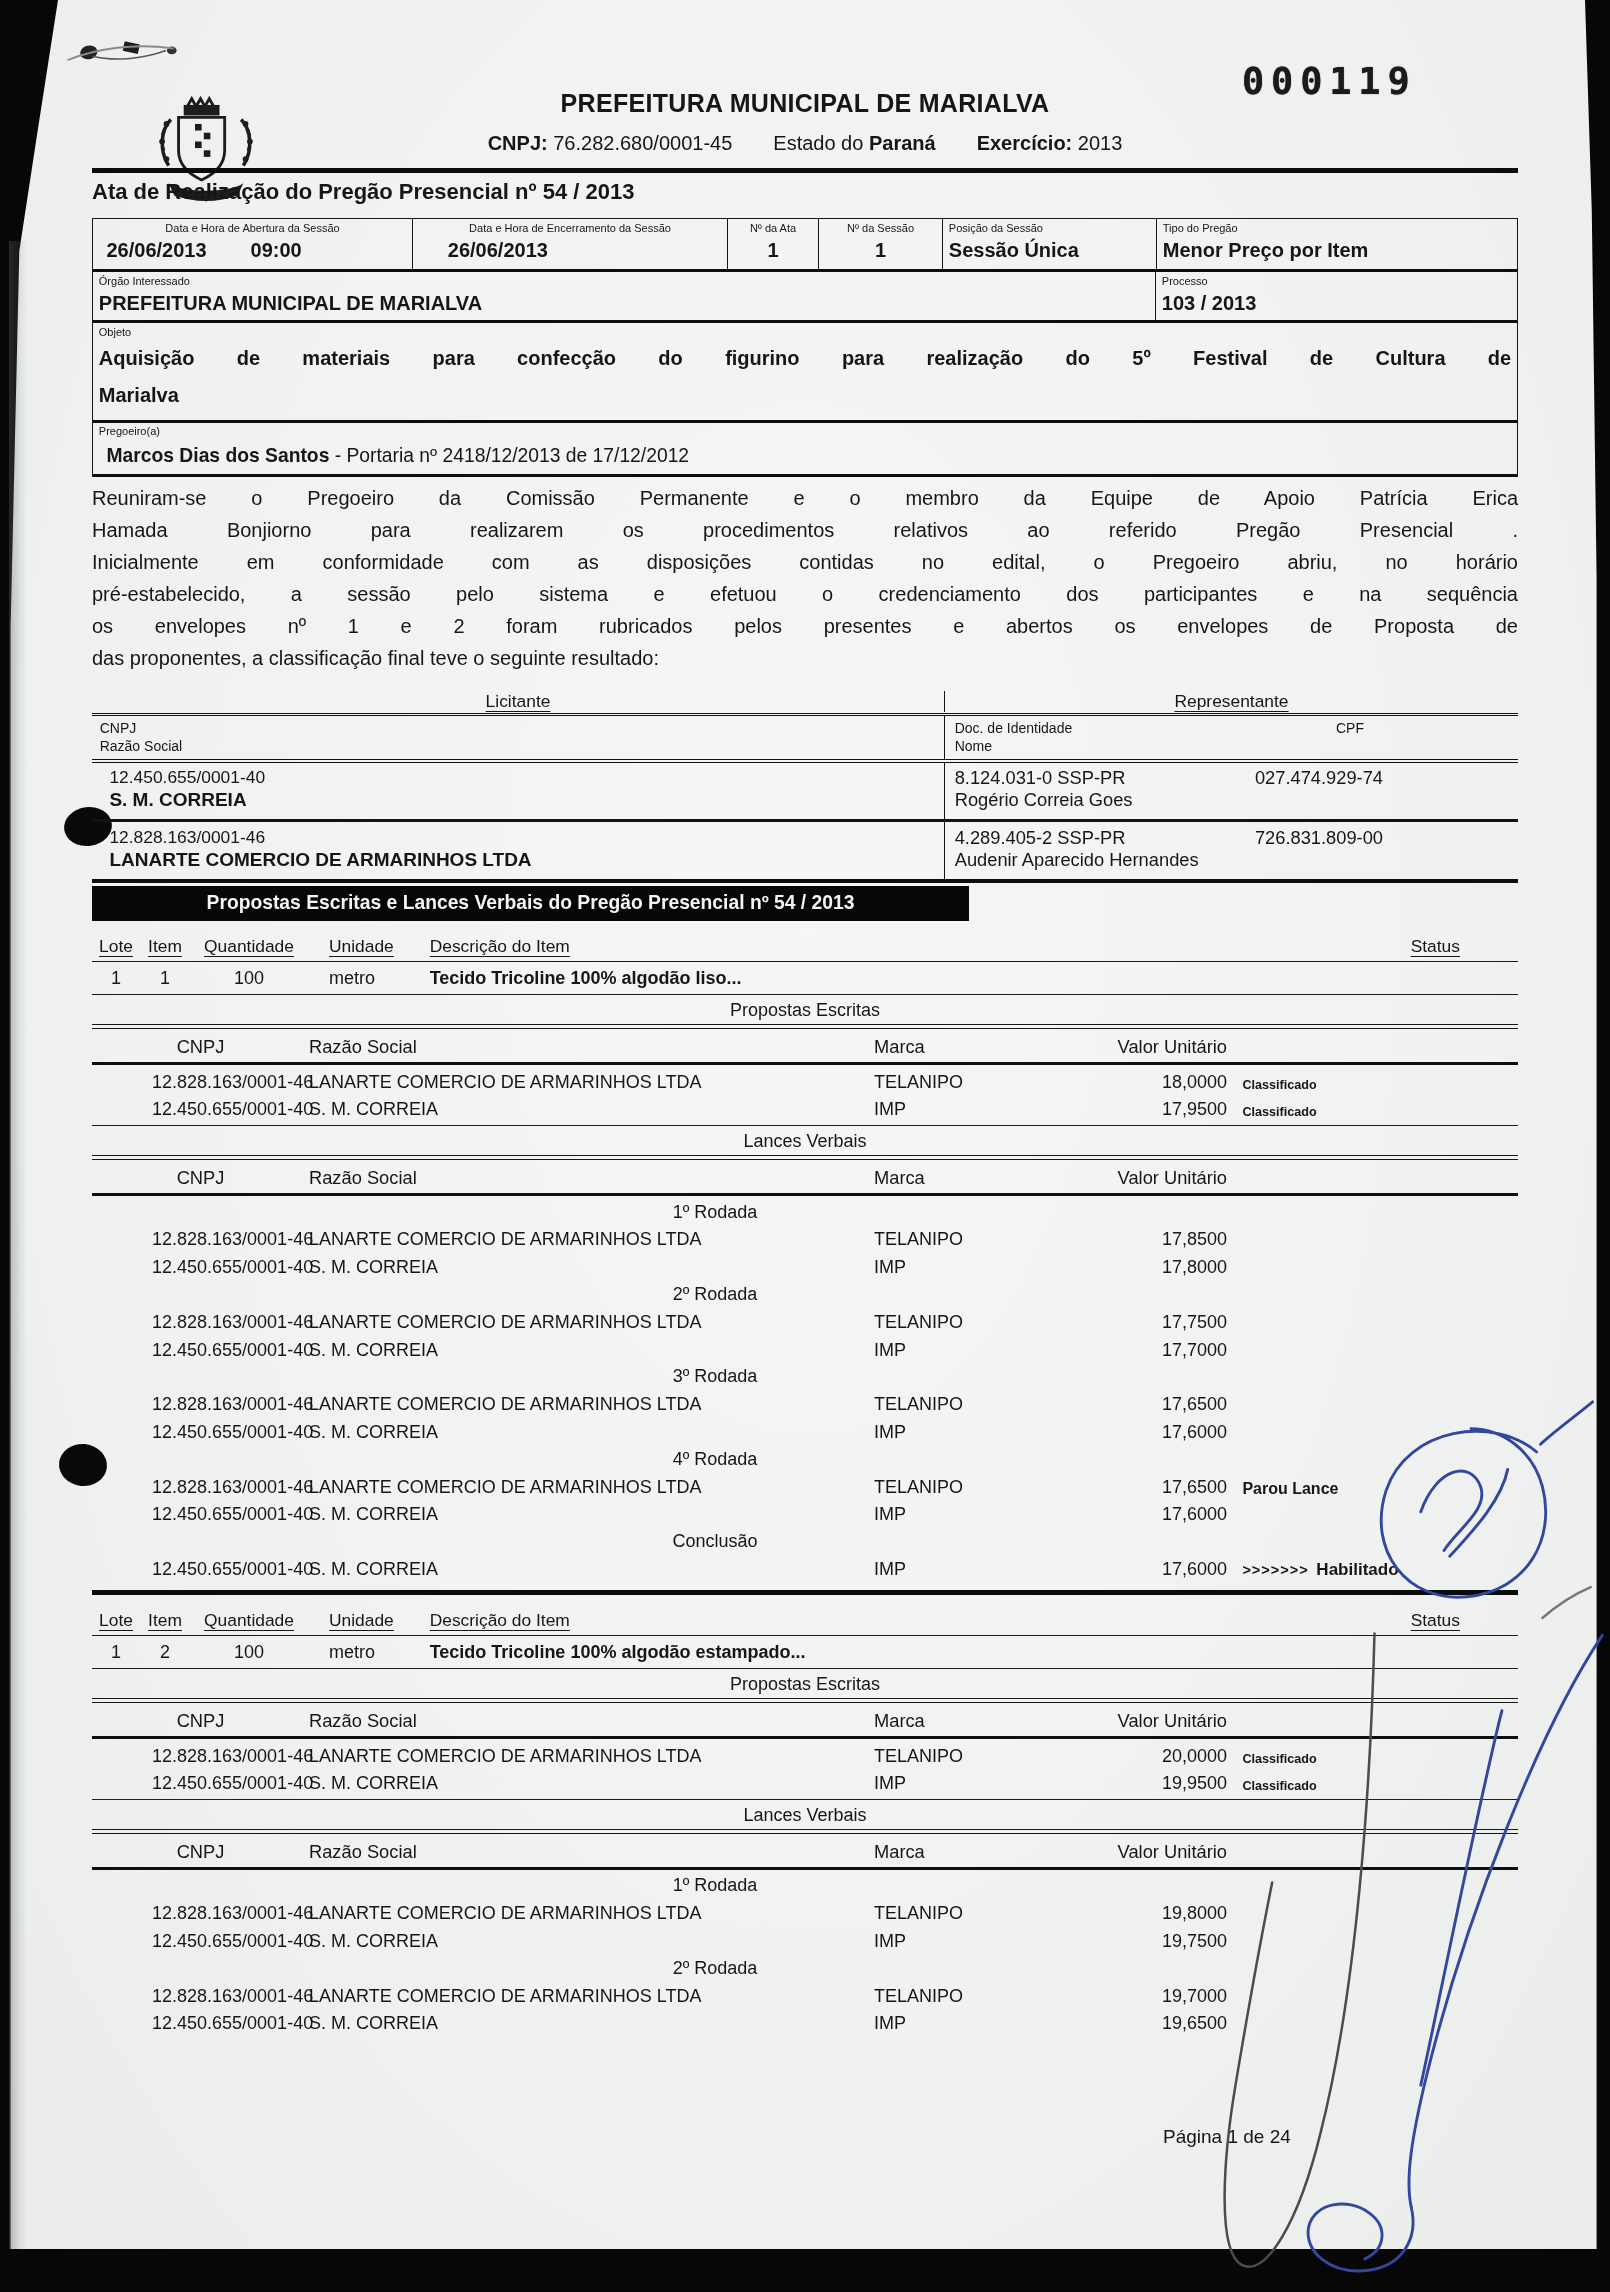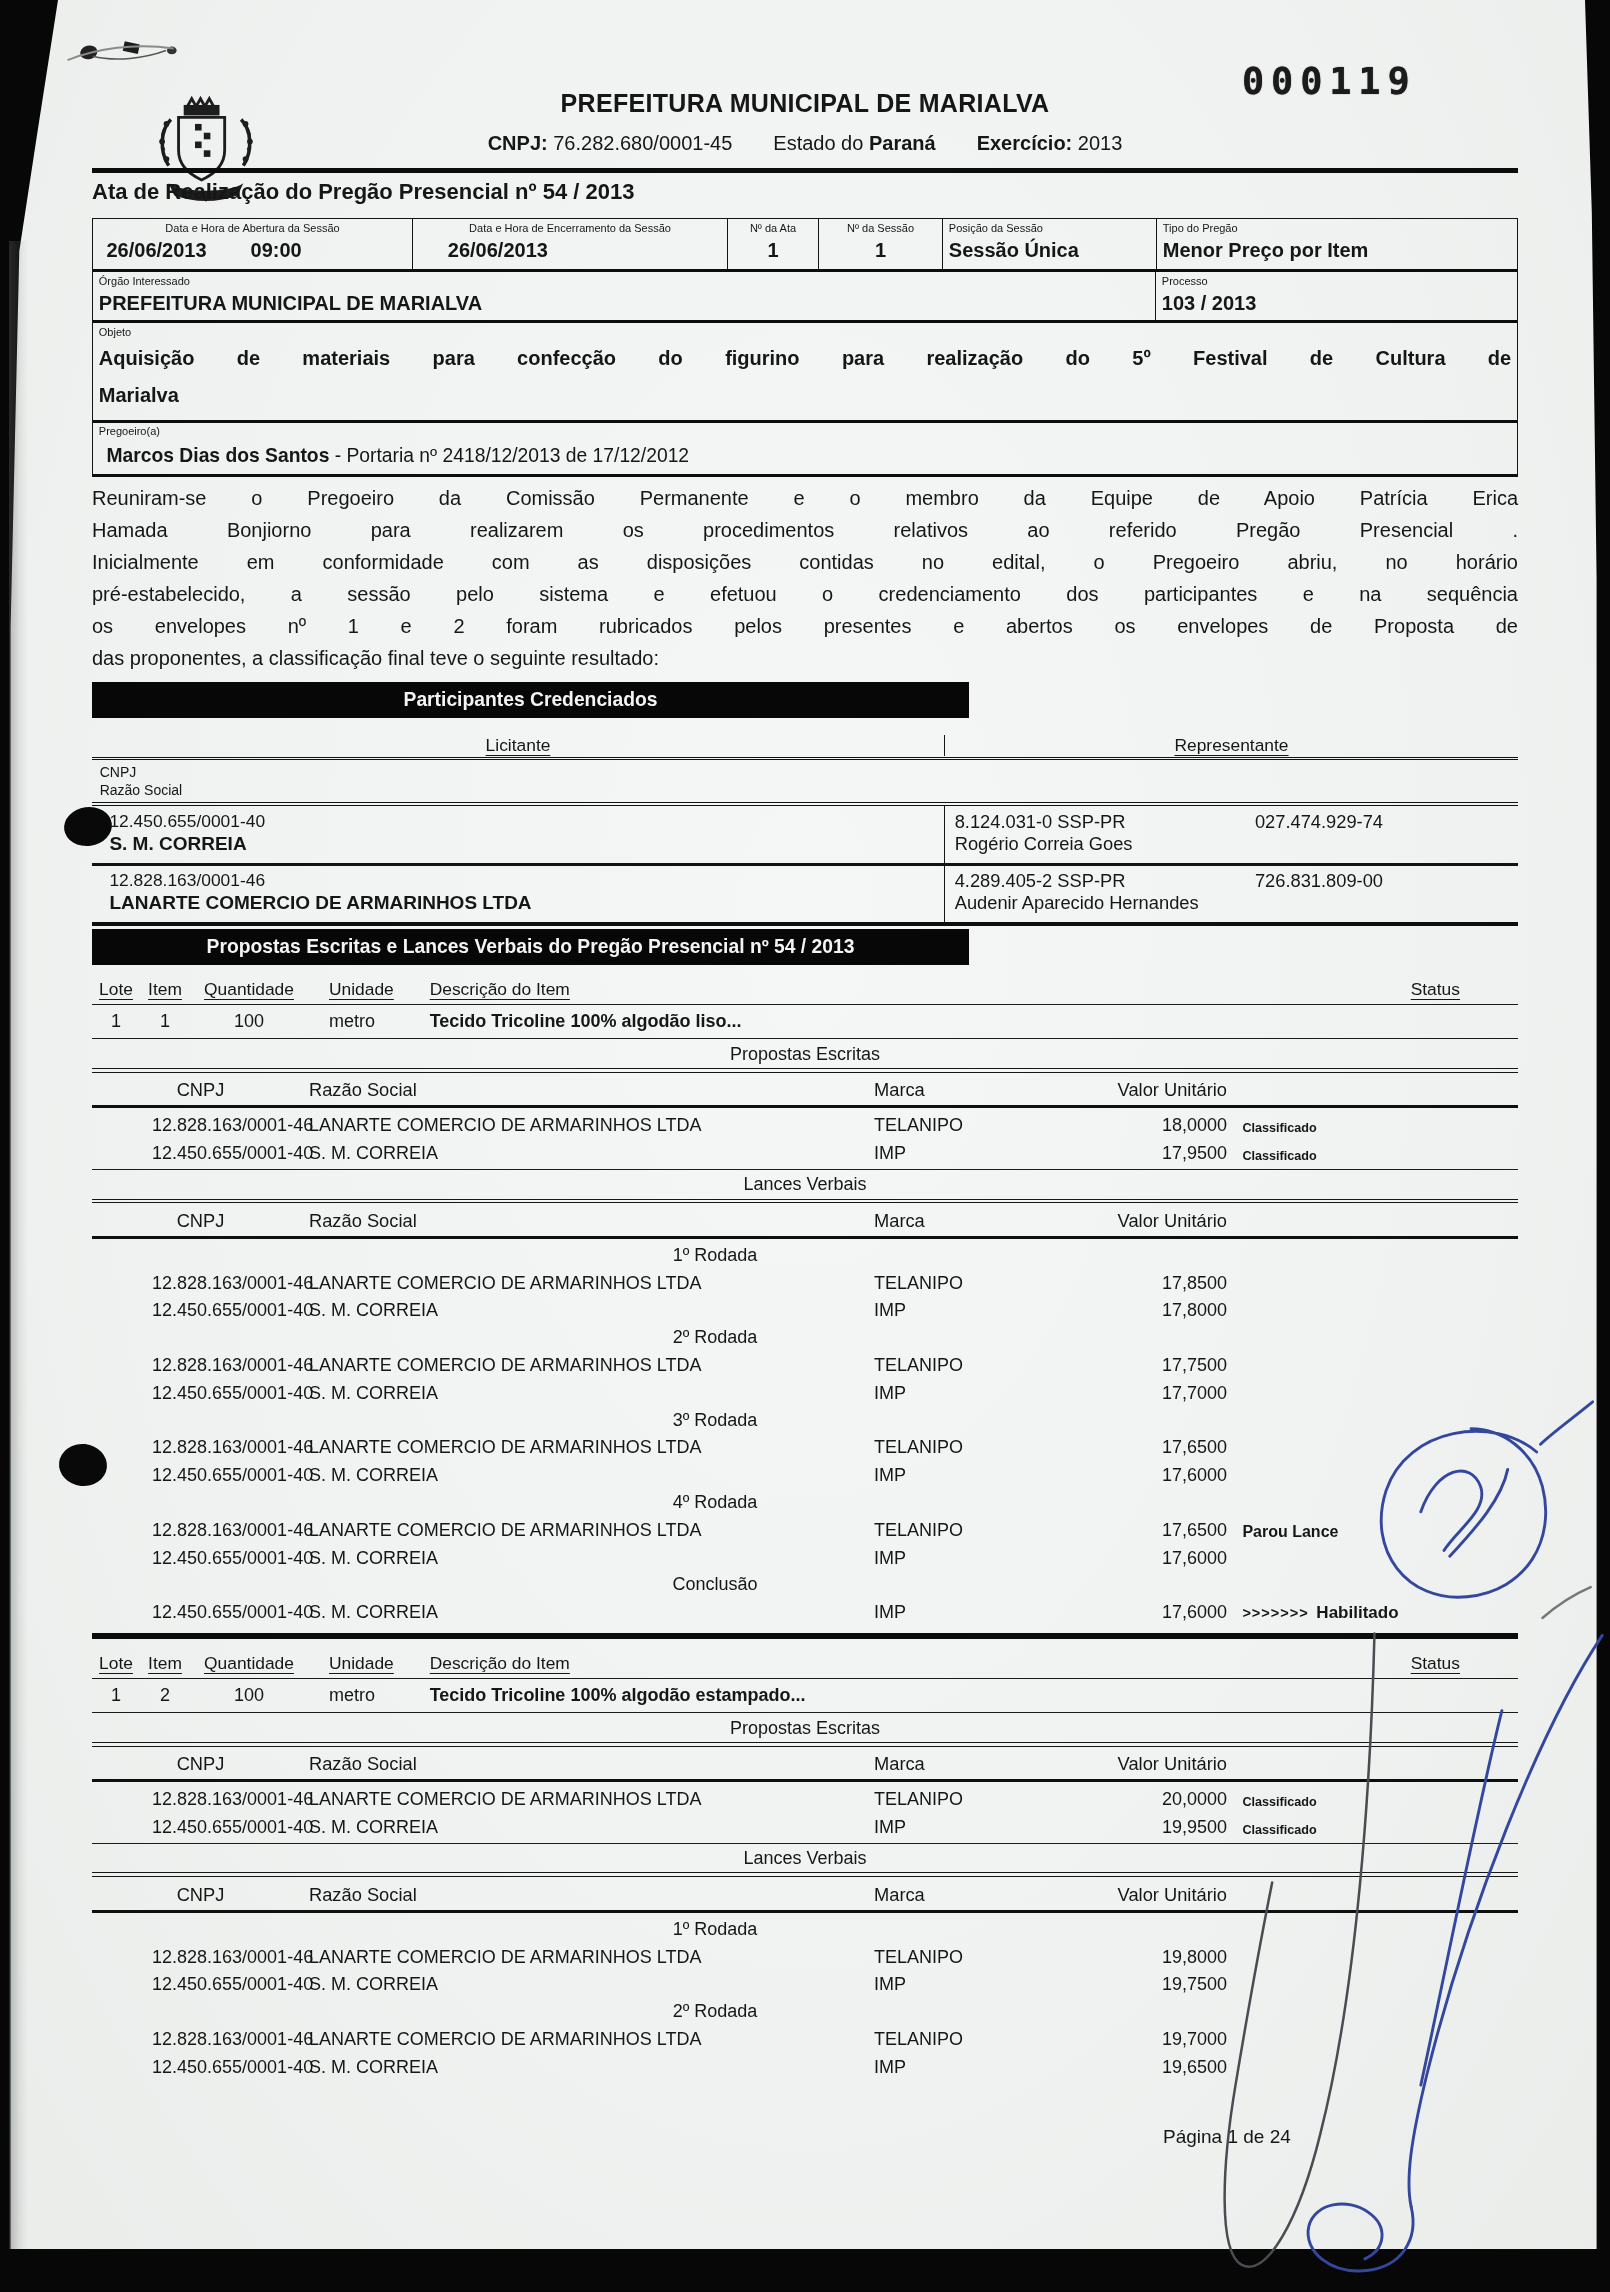--- a/index.html
+++ b/index.html
@@ -205,31 +205,37 @@
 
     <div class="para">
       <div class="pline">Reuniram-se o Pregoeiro da Comissão Permanente e o membro da Equipe de Apoio Patrícia Erica</div>
       <div class="pline">Hamada Bonjiorno para realizarem os procedimentos relativos ao referido Pregão Presencial .</div>
       <div class="pline">Inicialmente em conformidade com as disposições contidas no edital, o Pregoeiro abriu, no horário</div>
       <div class="pline">pré-estabelecido, a sessão pelo sistema e efetuou o credenciamento dos participantes e na sequência</div>
       <div class="pline">os envelopes nº 1 e 2 foram rubricados pelos presentes e abertos os envelopes de Proposta de</div>
       <div class="pline pline-last">das proponentes, a classificação final teve o seguinte resultado:</div>
     </div>
 
-    <div class="banner">Participantes Credenciados</div>
 
     <div>
       <div class="p-heads">
         <div class="u">Licitante</div>
         <div class="u">Representante</div>
       </div>
       <div class="p-sub">
         <div class="cellL">
           <div>CNPJ</div>
           <div>Razão Social</div>
+        </div>
+        <div class="cellR">
+          <div class="r1">
+              <span>Doc. de Identidade</span>
+              <span class="cpf-h">CPF</span>
+            </div>
+          <div>Nome</div>
         </div>
       </div>
       <div class="p-row">
         <div class="cellL">
           <div class="p-cnpj">12.450.655/0001-40</div>
           <div class="p-razao">S. M. CORREIA</div>
         </div>
         <div class="cellR">
           <div class="r1 p-doc">
               <span>8.124.031-0  SSP-PR</span>

